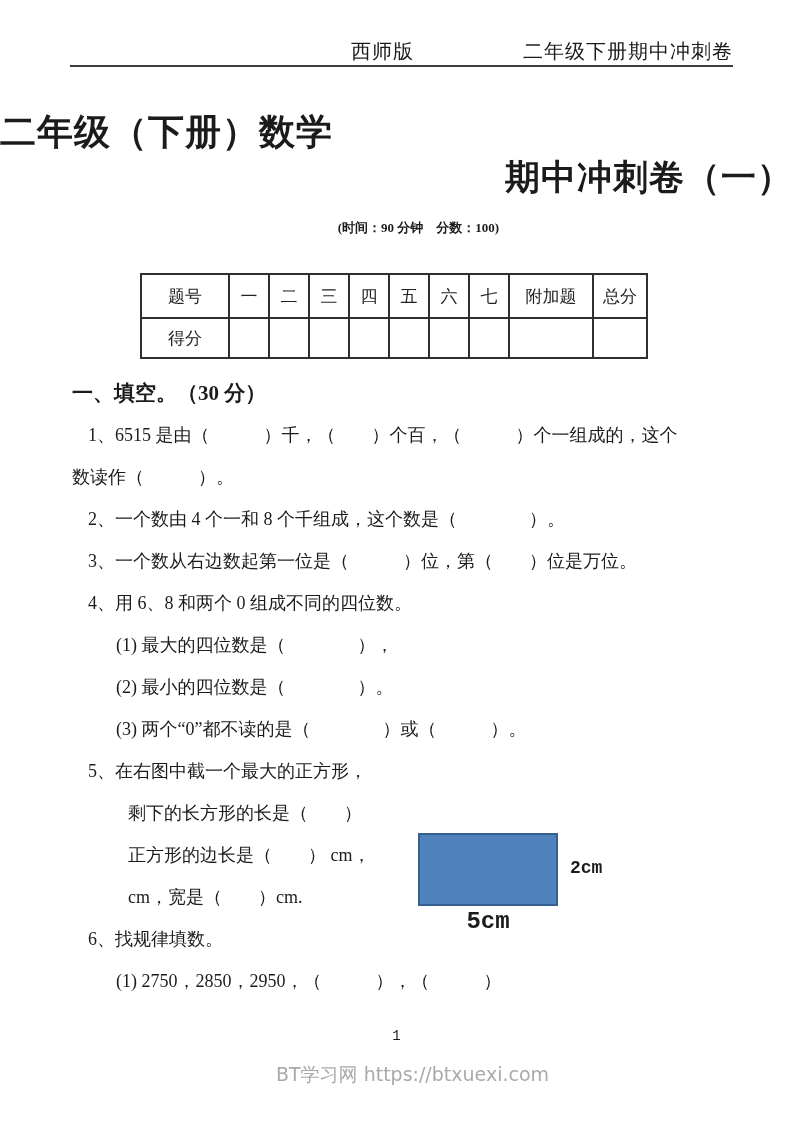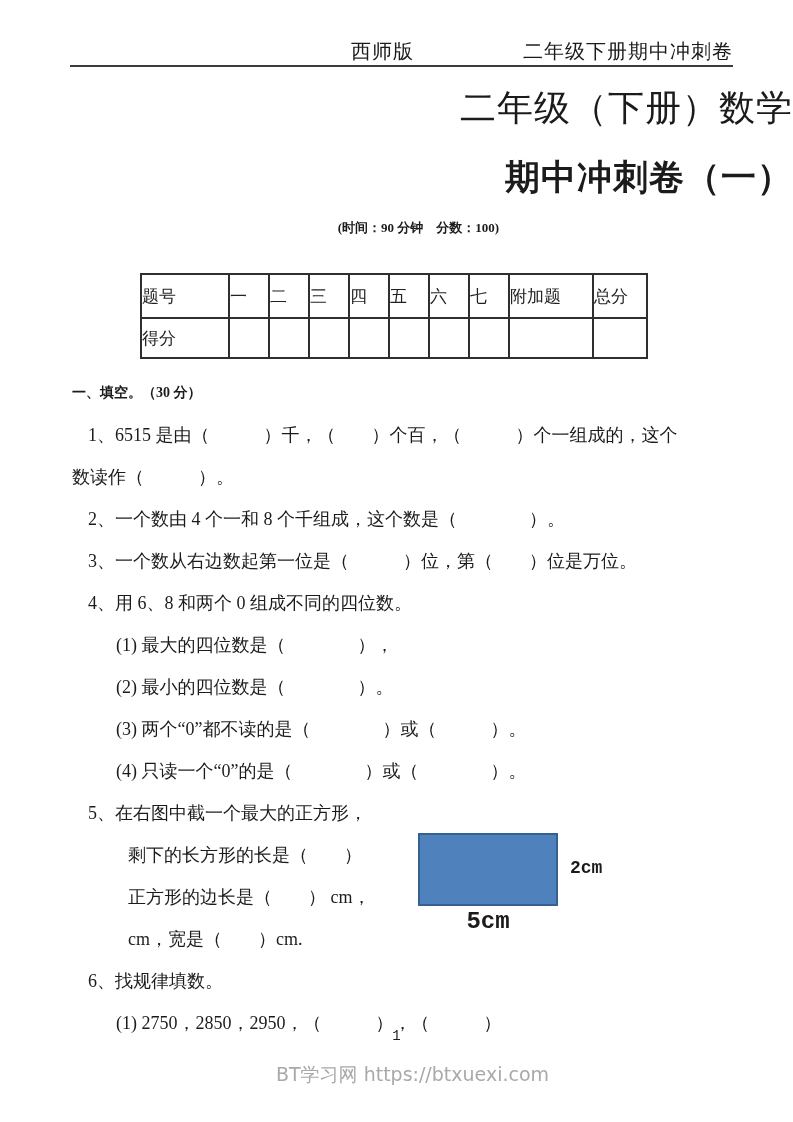--- a/index.html
+++ b/index.html
@@ -24,58 +24,58 @@
   .header .edition { position: absolute; left: 281px; top: 0; letter-spacing: 1px; }
   .header .doc-title { position: absolute; right: 0; top: 0; letter-spacing: 1px; }
   .header-rule {
     position: absolute;
     top: 65px; left: 70px; width: 663px; height: 0;
     border-top: 2px solid #3c3c3c;
   }
 
   
   .title-line1 {
-    position: absolute; top: 84px; left: 0; width: 100%;
-    text-align: right; font-size: 36px; font-weight: normal; letter-spacing: 1px;
+    position: absolute; top: 108px; left: 0; width: 100%;
+    text-align: left; font-size: 36px; font-weight: bold; letter-spacing: 1px;
   }
   .title-line2 {
     position: absolute; top: 154px; left: 0; width: 100%;
     text-align: right; font-size: 35px; font-weight: bold; letter-spacing: 1px;
   }
   .exam-meta {
     position: absolute; top: 219px; left: 0; width: 100%;
     text-align: center; font-size: 13px; font-weight: bold; padding-left: 44px;
   }
 
   
   .score-table {
     position: absolute; top: 273px; left: 140px;
     border-collapse: collapse; table-layout: fixed;
     font-family: "Liberation Sans", "DejaVu Sans", sans-serif;
     font-size: 17px; color: #222;
   }
   .score-table td {
     border: 2px solid #2f2f2f;
-    text-align: left; vertical-align: middle;
+    text-align: center; vertical-align: middle;
     padding: 0;
   }
   .score-table tr.r1 td { height: 44px; }
   .score-table tr.r2 td { height: 40px; }
   .score-table .c0 { width: 88px; }
   .score-table .cn { width: 40px; }
   .score-table .c8 { width: 84px; }
   .score-table .c9 { width: 54px; }
 
   
   .content {
     position: absolute; top: 372px; left: 72px; width: 690px;
     font-size: 18px;
   }
   .ln { height: 42px; line-height: 42px; white-space: nowrap; }
-  .heading { font-weight: bold; font-size: 14px; }
+  .heading { font-weight: bold; font-size: 21px; }
   .ind1 { padding-left: 16px; }
   .ind2 { padding-left: 44px; }
   .ind3 { padding-left: 56px; }
 
   
   .fig-rect {
     position: absolute; left: 418px; top: 833px;
     width: 140px; height: 73px;
     background: #4f81bd;
     border: 2px solid #36608f;
@@ -151,21 +151,20 @@
   <div class="content">
     <div class="ln heading">一、填空。（30 分）</div>
     <div class="ln ind1">1、6515 是由（　　　）千，（　　）个百，（　　　）个一组成的，这个</div>
     <div class="ln">数读作（　　　）。</div>
     <div class="ln ind1">2、一个数由 4 个一和 8 个千组成，这个数是（　　　　）。</div>
     <div class="ln ind1">3、一个数从右边数起第一位是（　　　）位，第（　　）位是万位。</div>
     <div class="ln ind1">4、用 6、8 和两个 0 组成不同的四位数。</div>
     <div class="ln ind2">(1) 最大的四位数是（　　　　），</div>
     <div class="ln ind2">(2) 最小的四位数是（　　　　）。</div>
     <div class="ln ind2">(3) 两个“0”都不读的是（　　　　）或（　　　）。</div>
-    <div class="ln ind2">(4) 只读一个“0”的是（　　　　）或（　　　　）。</div>
     <div class="ln ind1">5、在右图中截一个最大的正方形，</div>
     <div class="ln ind3">剩下的长方形的长是（　　）</div>
     <div class="ln ind3">正方形的边长是（　　）  cm，</div>
     <div class="ln ind3">cm，宽是（　　）cm.</div>
     <div class="ln ind1">6、找规律填数。</div>
     <div class="ln ind2">(1) 2750，2850，2950，（　　　），（　　　）</div>
   </div>
 
   <div class="fig-rect"></div>
   <div class="fig-side-label">2cm</div>

